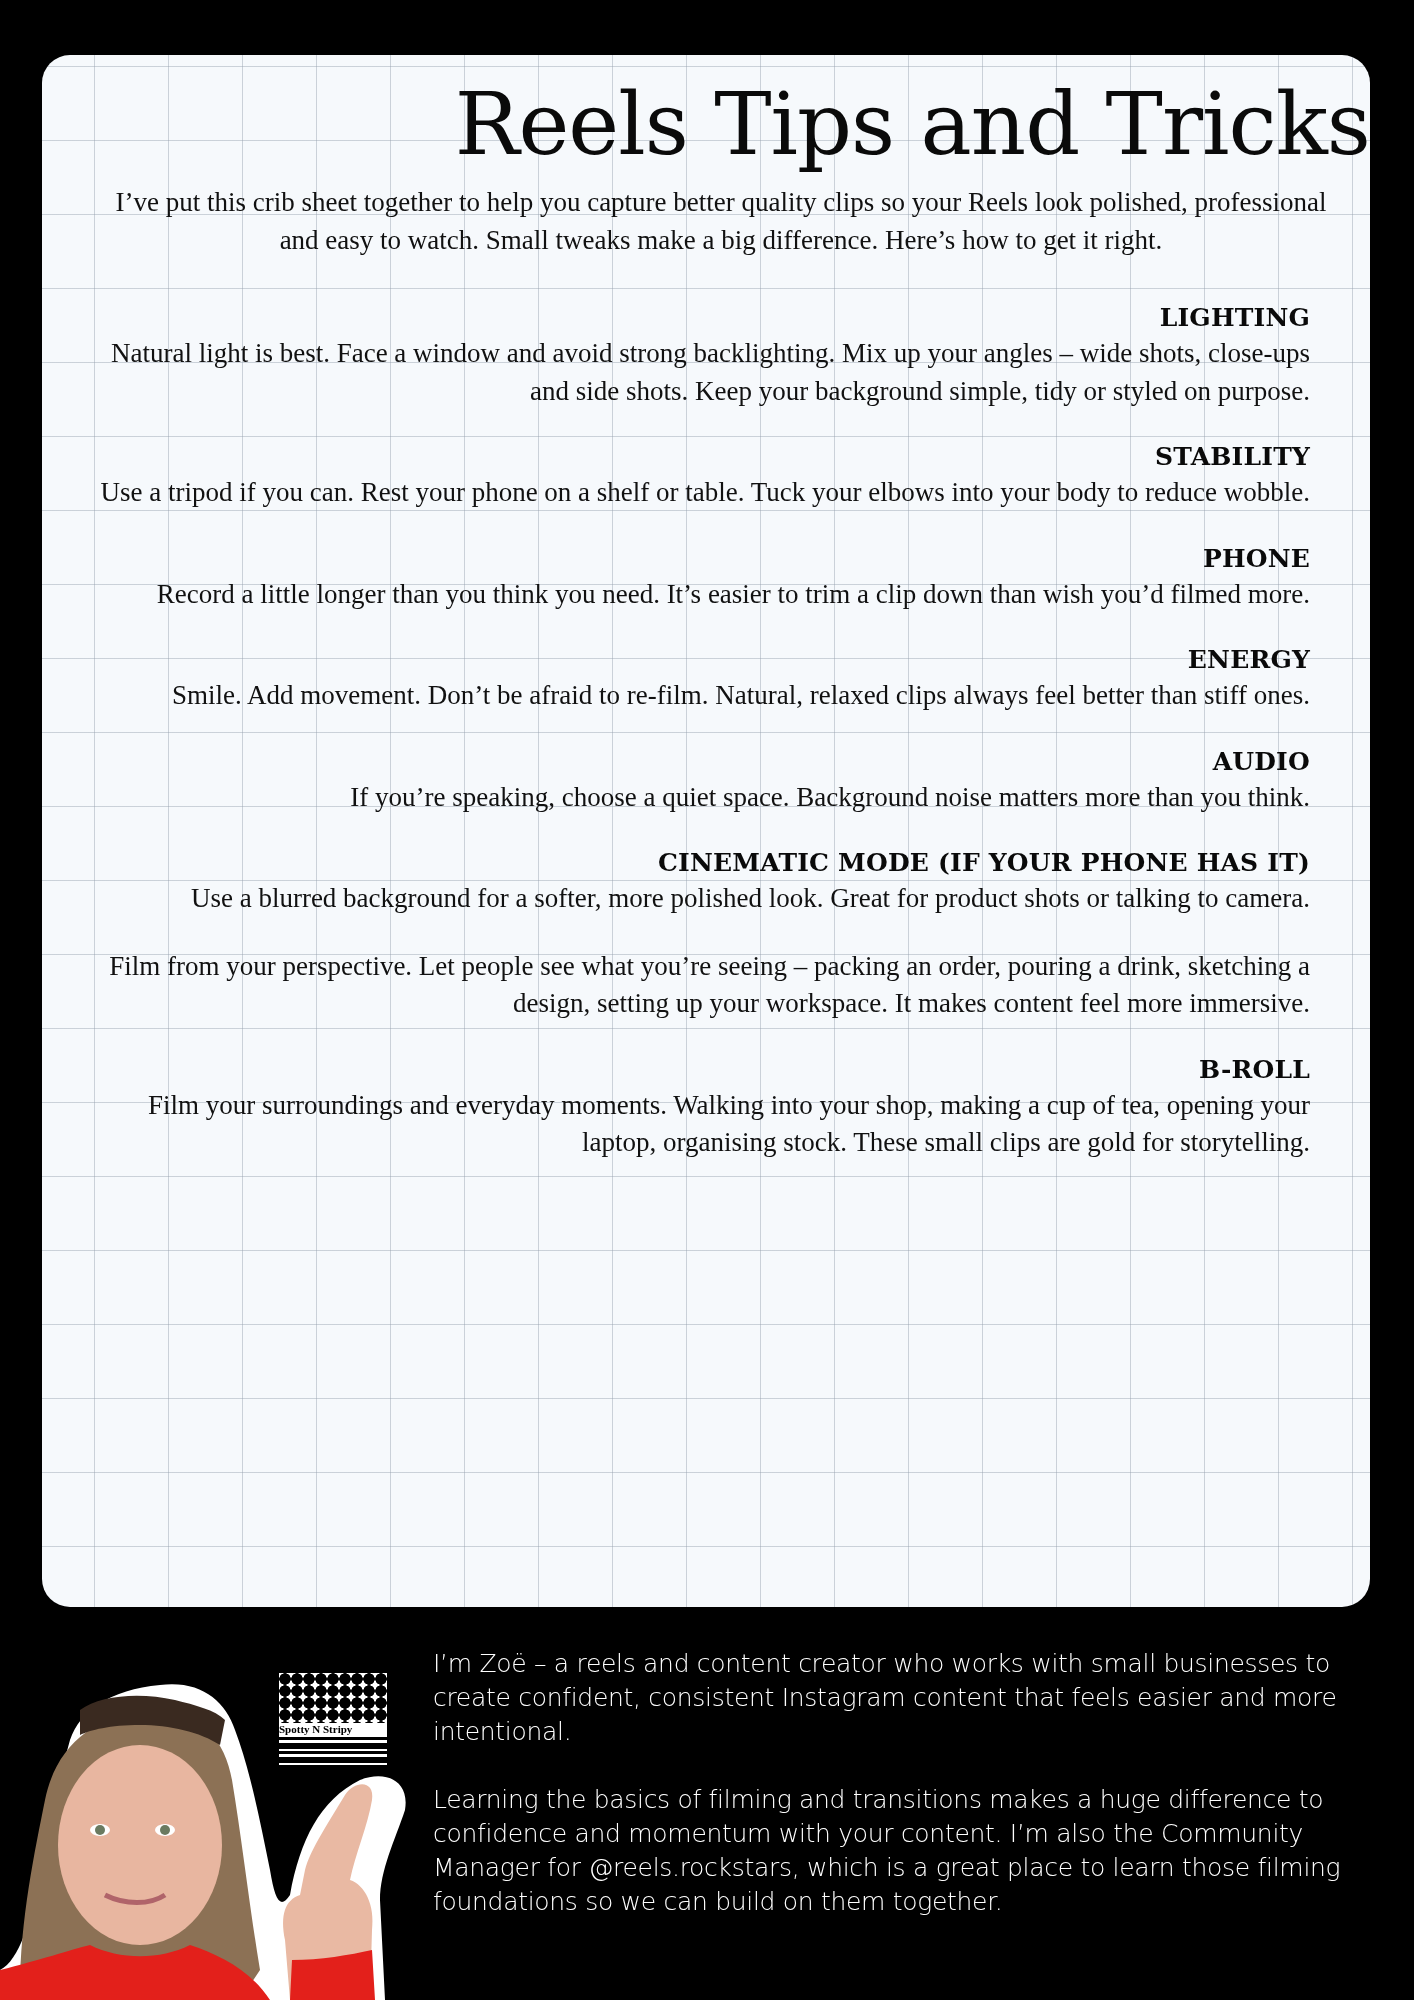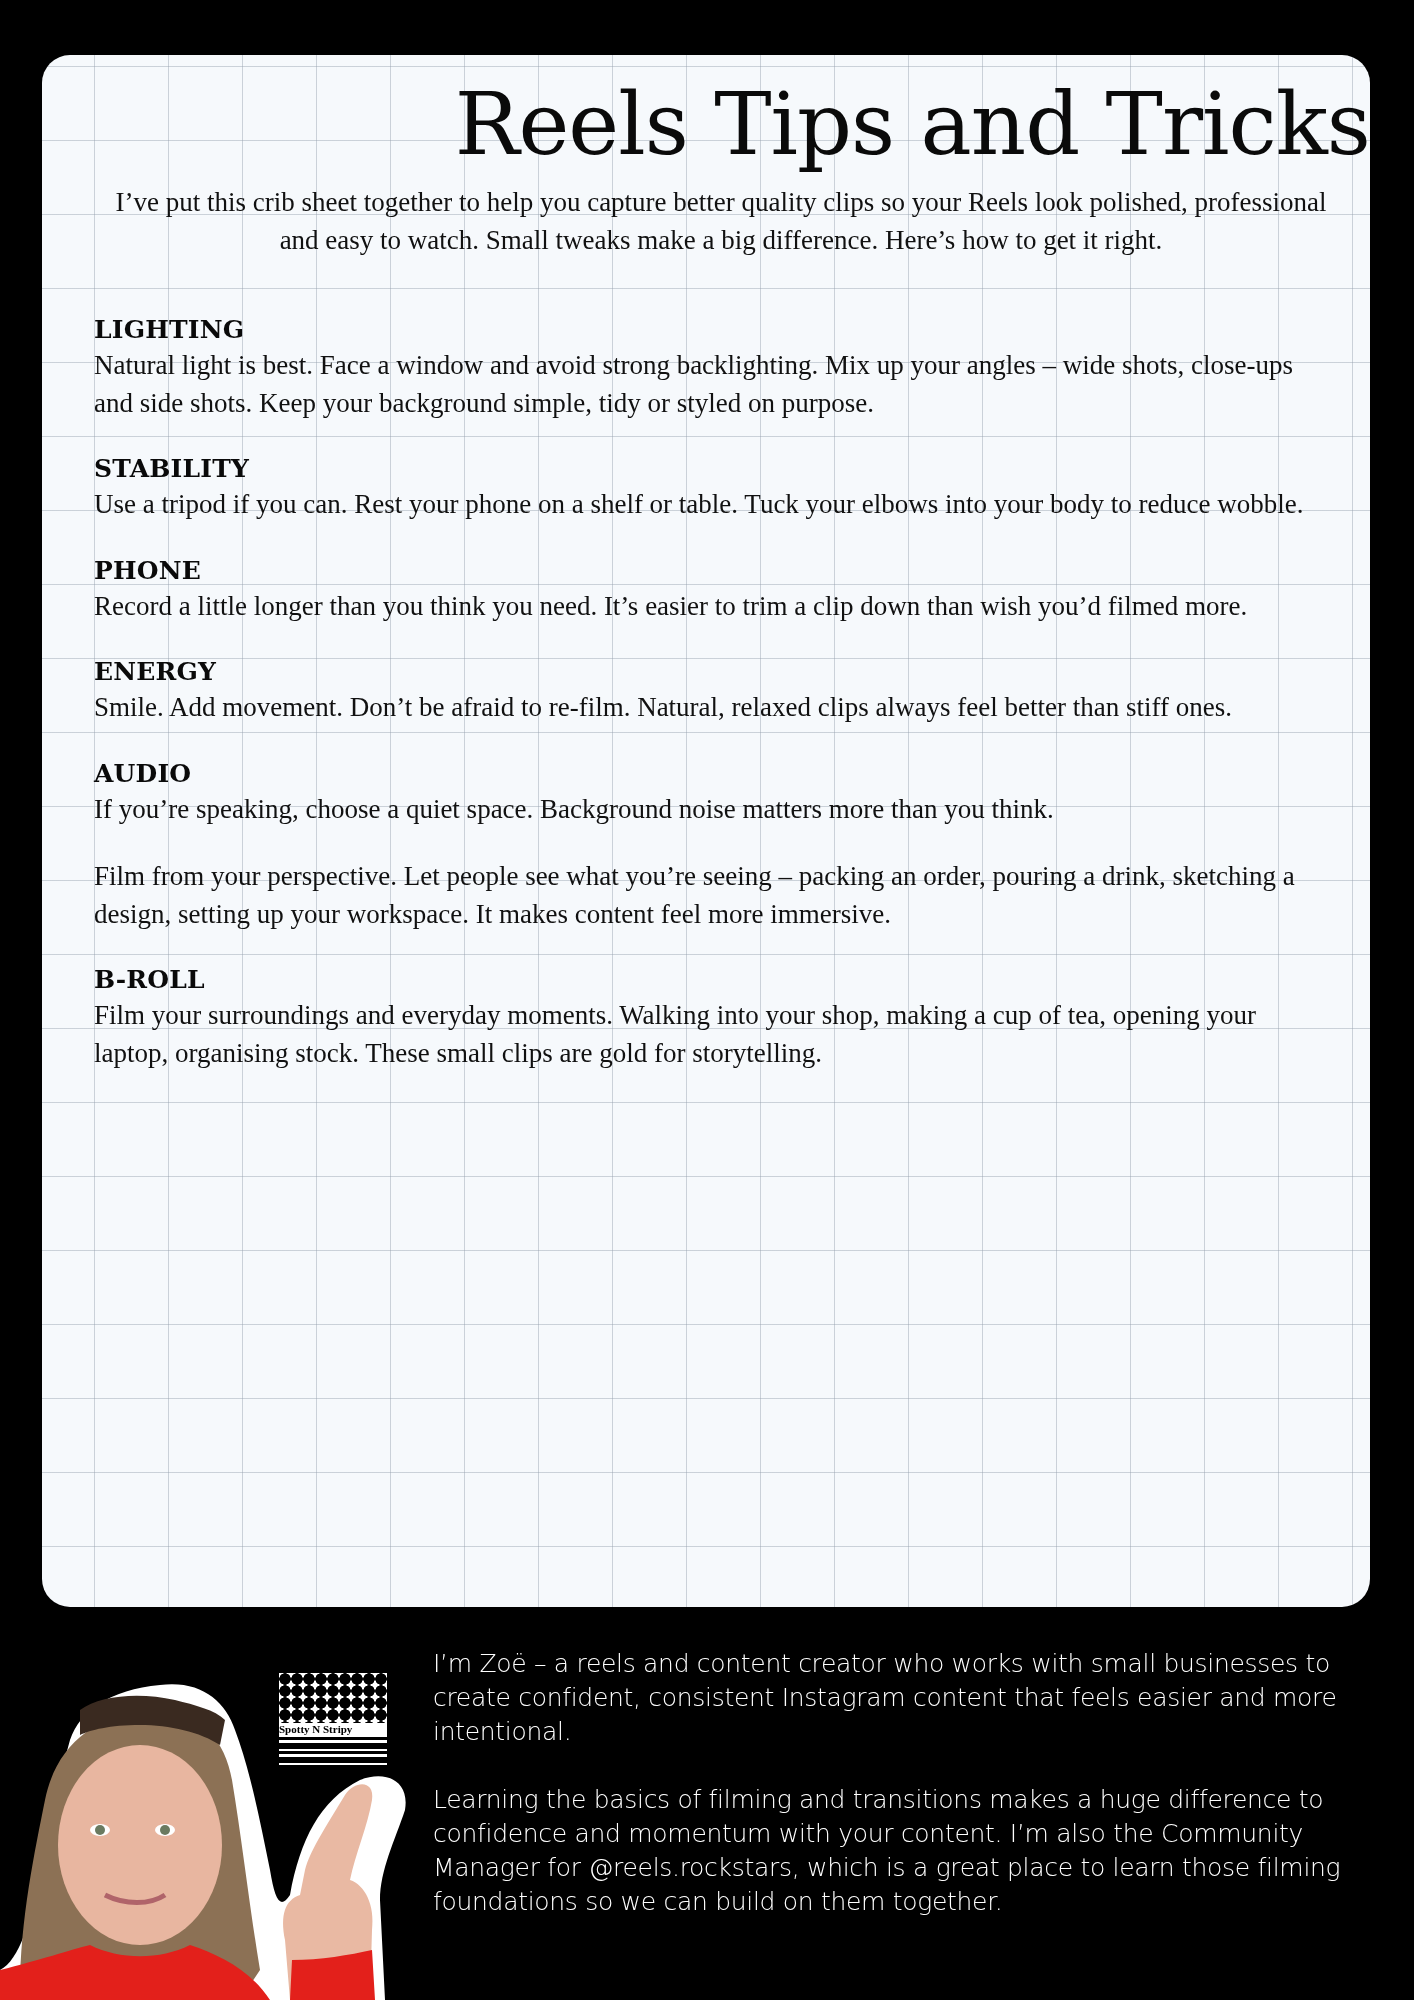--- a/index.html
+++ b/index.html
@@ -18,21 +18,21 @@
     position:absolute; left:0; right:0; top:14px; text-align:right;
     font-family:"DejaVu Serif", serif; font-size:86px; font-weight:400;
     color:#0a0a0a; letter-spacing:-1px; margin:0; line-height:110px;
   }
   .intro {
     position:absolute; left:70px; right:40px; top:128px; text-align:center;
     font-family:"Liberation Serif", serif; font-size:27px; line-height:38px; color:#111;
     margin:0;
   }
   .sections { position:absolute; left:52px; right:60px; top:243px; }
-  .section { margin:15px 0 30px 0; }
+  .section { margin:3px 0 30px 0;text-align:right; }
   .section h2 {
     margin:0; font-family:"DejaVu Serif", serif; font-weight:700; font-size:25px;
     line-height:34px; color:#0a0a0a; letter-spacing:0.2px;
   }
   .section p {
     margin:0; font-family:"Liberation Serif", serif; font-size:27px; line-height:37.5px; color:#111;
     white-space:pre-line;
   }
   .bio {
     position:absolute; left:433px; top:1647px; width:920px;
@@ -74,20 +74,24 @@
     </div>
     <div class="section">
       <h2>ENERGY</h2>
       <p>Smile. Add movement. Don’t be afraid to re-film. Natural, relaxed clips always feel better than stiff ones.</p>
     </div>
     <div class="section">
       <h2>AUDIO</h2>
       <p>If you’re speaking, choose a quiet space. Background noise matters more than you think.</p>
     </div>
     <div class="section">
+      <h2>CINEMATIC MODE (IF YOUR PHONE HAS IT)</h2>
+      <p>Use a blurred background for a softer, more polished look. Great for product shots or talking to camera.</p>
+    </div>
+    <div class="section">
       <p>Film from your perspective. Let people see what you’re seeing – packing an order, pouring a drink, sketching a design, setting up your workspace. It makes content feel more immersive.</p>
     </div>
     <div class="section">
       <h2>B-ROLL</h2>
       <p>Film your surroundings and everyday moments. Walking into your shop, making a cup of tea, opening your laptop, organising stock. These small clips are gold for storytelling.</p>
     </div>
   </div>
 </div>
 
 <svg class="photo" viewBox="0 0 420 330" xmlns="http://www.w3.org/2000/svg">

